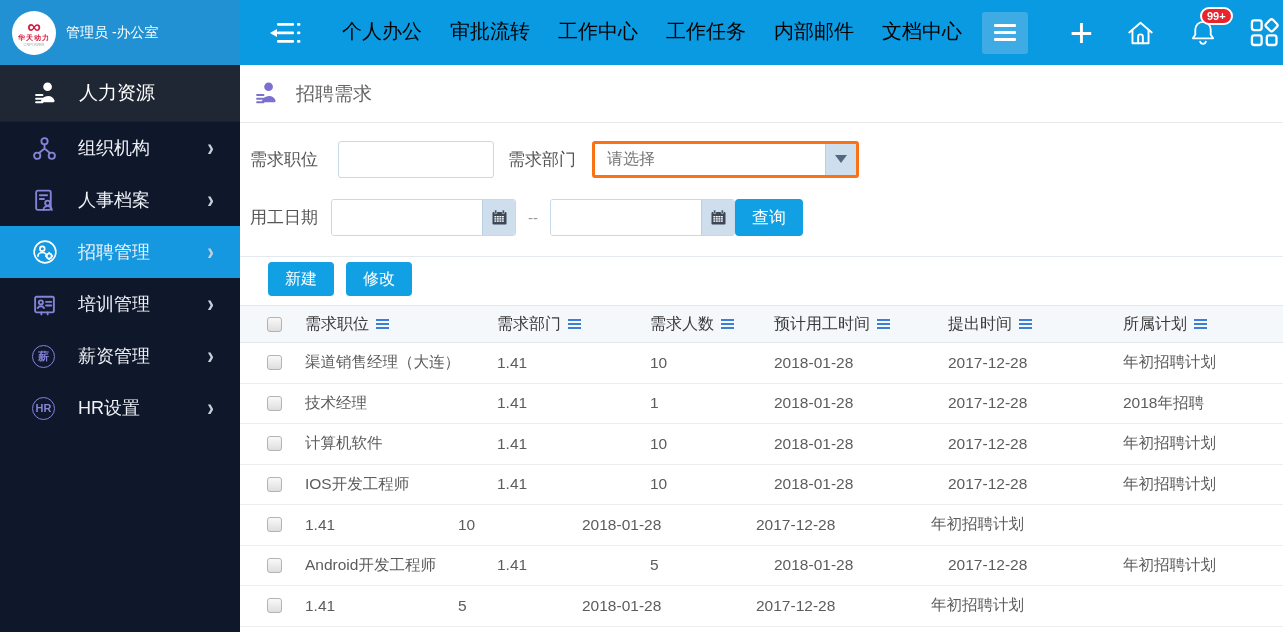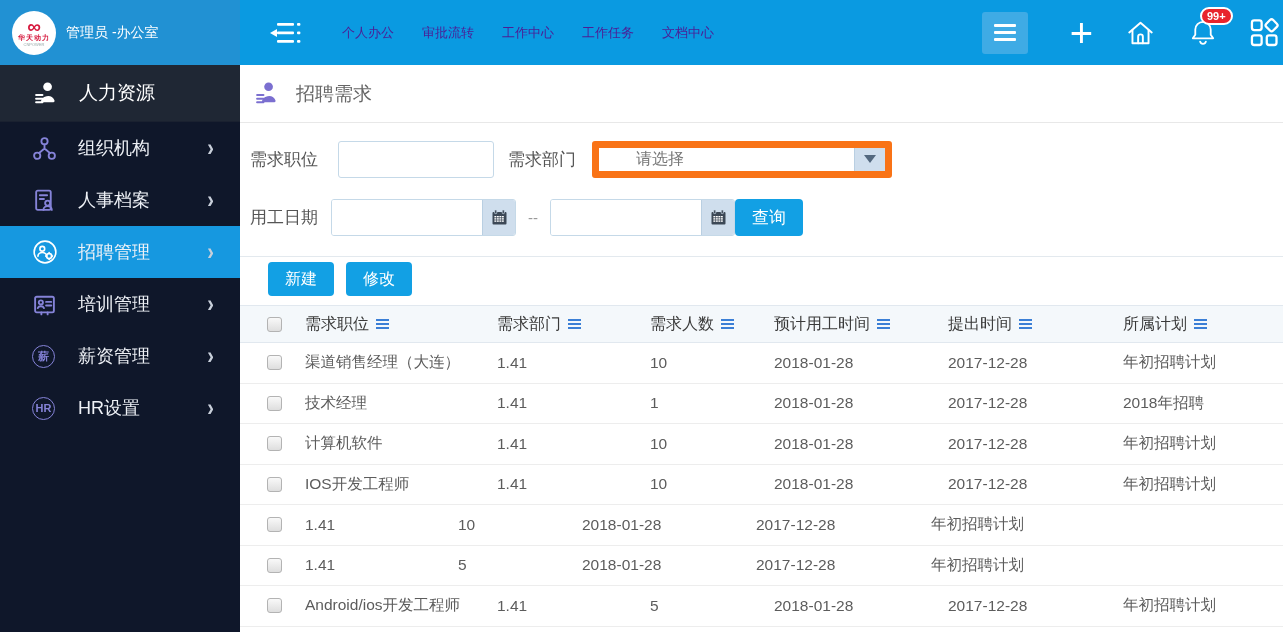--- a/index.html
+++ b/index.html
@@ -12,21 +12,21 @@
   .logo { width:44px; height:44px; background:#fff; border-radius:50%; display:flex; flex-direction:column;
           align-items:center; justify-content:center; margin-right:10px; flex:none; }
   .logo-inf { color:#d6173c; font-size:19px; font-weight:bold; line-height:15px; }
   .logo-cn  { color:#d6173c; font-size:7px; font-weight:bold; line-height:8px; letter-spacing:1px; }
   .logo-en  { color:#9aa; font-size:4px; line-height:5px; }
   .hdr-user { color:#fff; font-size:14px; white-space:nowrap; }
 
   .hdr-main { flex:1; background:#0a9ae1; display:flex; align-items:center; }
   .collapse-ic { margin-left:30px; cursor:pointer; display:flex; }
   .topnav { display:flex; margin-left:22px; }
-  .nav-item { color:#4c1d95; font-size:13px; line-height:65px; padding:0 14px; cursor:pointer; white-space:nowrap; }
+  .nav-item { color:#000000; font-size:20px; line-height:65px; padding:0 14px; cursor:pointer; white-space:nowrap;font-family:Liberation Mono, monospace; }
   .hdr-right { margin-left:auto; display:flex; align-items:center; }
   .menu-box { width:46px; height:42px; background:#3fabe5; border-radius:3px; display:flex; flex-direction:column;
               align-items:center; justify-content:center; gap:4px; cursor:pointer; margin-right:42px; }
   .menu-box i { display:block; width:22px; height:3px; background:#fff; border-radius:1px; }
   .plus-ic { color:#fff; font-size:40px; font-weight:100; line-height:40px; cursor:pointer; margin-right:32px; }
   .home-ic { cursor:pointer; margin-right:32px; display:flex; }
   .bell-wrap { position:relative; cursor:pointer; margin-right:30px; display:flex; }
   .badge { position:absolute; top:-10px; left:12px; background:#e8252d; color:#fff; font-size:11px; font-weight:bold;
            padding:1px 5px; border-radius:9px; border:2px solid #fff; line-height:12px; }
   .grid-ic { cursor:pointer; display:flex; margin-right:2px; }
@@ -55,21 +55,21 @@
   .title-text { font-size:19px; color:#666; }
 
   .filters { padding:17px 0 0 10px; }
   .filter-row { display:flex; align-items:center; height:38px; margin-bottom:20px; }
   .f-label { font-size:17px; color:#555; white-space:nowrap; }
   .lbl-pos { width:88px; }
   .lbl-dept { width:84px; margin-left:14px; }
   .lbl-date { width:81px; }
   .text-input { width:156px; height:37px; border:1px solid #c5d9e8; border-radius:3px; background:#fff;
                 font-size:15px; color:#555; padding:0 8px; outline:none; }
-  .select { display:flex; height:37px; border:7px solid #f97316; border-radius:3px; overflow:hidden; cursor:pointer;padding-left:25px; }
+  .select { display:flex; height:37px; border:3px solid #f97316; border-radius:3px; overflow:hidden; cursor:pointer; }
   .select-value { width:230px; background:#fff; display:flex; align-items:center; padding-left:12px;
                   font-size:16px; color:#777; }
   .select-btn { width:31px; background:#cfdeed; border-left:1px solid #b9cfe2; display:flex; align-items:center;
                 justify-content:center; }
   .tri-down { width:0; height:0; border-left:6px solid transparent; border-right:6px solid transparent;
               border-top:8px solid #53687e; }
   .date-group { display:flex; height:37px; border:1px solid #c5d9e8; border-radius:3px; overflow:hidden; }
   .date-input { width:150px; height:35px; border:none; outline:none; font-size:15px; color:#555; padding:0 8px; }
   .cal-btn { width:33px; background:#cfdeed; border-left:1px solid #b9cfe2; display:flex; align-items:center;
              justify-content:center; cursor:pointer; }
@@ -118,20 +118,21 @@
           <rect x="27" y="11.5" width="3.4" height="2.8" rx="1"></rect>
         <rect x="7" y="20" width="17" height="2.8" rx="1"></rect>
           <rect x="27" y="20" width="3.4" height="2.8" rx="1"></rect>
       </svg>
     </span>
     <nav class="topnav" id="topnav">
         <div class="nav-item">个人办公</div>
         <div class="nav-item">审批流转</div>
         <div class="nav-item">工作中心</div>
         <div class="nav-item">工作任务</div>
+        <div class="nav-item">内部邮件</div>
         <div class="nav-item">文档中心</div>
       </nav>
     <div class="hdr-right">
       <div class="menu-box">
           <i></i>
           <i></i>
           <i></i>
         </div>
       <span class="plus-ic">+</span>
       <span class="home-ic">
@@ -447,31 +448,31 @@
     <div class="c2">1.41</div>
     <div class="c3">10</div>
     <div class="c4">2018-01-28</div>
     <div class="c5">2017-12-28</div>
     <div class="c6">年初招聘计划</div>
   </div>
       <div class="tbl-row">
     <div class="c0">
           <span class="cb"></span>
         </div>
+    <div class="c1">Android开发工程师</div>
     <div class="c2">1.41</div>
     <div class="c3">5</div>
     <div class="c4">2018-01-28</div>
     <div class="c5">2017-12-28</div>
     <div class="c6">年初招聘计划</div>
   </div>
       <div class="tbl-row">
     <div class="c0">
           <span class="cb"></span>
         </div>
-    <div class="c1">Android/ios开发工程师</div>
     <div class="c2">1.41</div>
     <div class="c3">5</div>
     <div class="c4">2018-01-28</div>
     <div class="c5">2017-12-28</div>
     <div class="c6">年初招聘计划</div>
   </div>
     </div>
 </main>
 
 </body></html>

